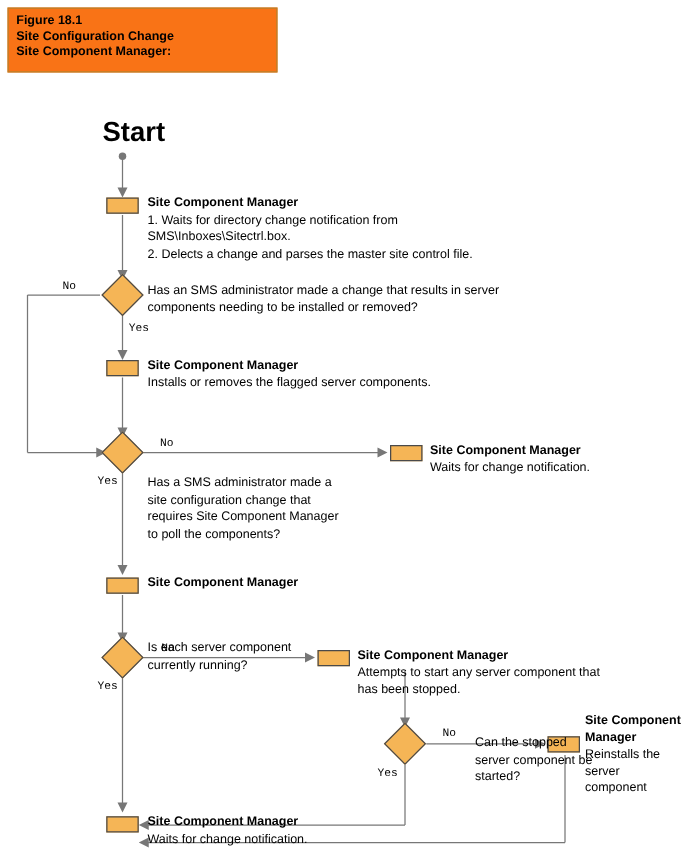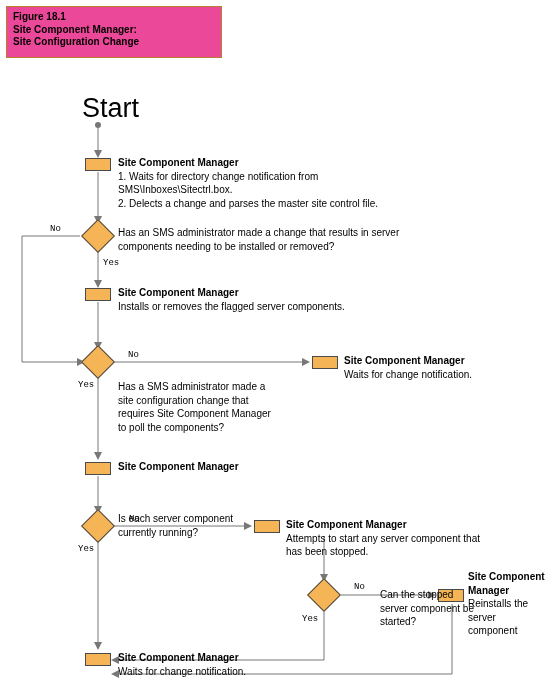--- a/index.html
+++ b/index.html
@@ -11,31 +11,31 @@
     color: #000;
     width: 546px;
     height: 691px;
     position: relative;
     overflow: hidden;
   }
   .titlebox {
     position: absolute;
     left: 6px; top: 6px;
     width: 216px; height: 52px;
-    background: #ec4899;
+    background: #f97316;
     border: 1px solid #b8802b;
     padding: 4px 6px 0 6px;
     box-sizing: border-box;
     font-weight: bold;
     line-height: 1.25;
   }
   .start {
     position: absolute;
-    font-size: 27px;
-    font-weight: normal;
+    font-size: 22px;
+    font-weight: bold;
   }
   .textblock {
     position: absolute;
     line-height: 1.35;
   }
   .textblock b { font-weight: bold; }
   .proc {
     position: absolute;
     width: 26px; height: 13px;
     background: #f5b556;
@@ -70,22 +70,22 @@
     fill: none;
   }
   svg.wires .arrow { fill: #777; stroke: none; }
   svg.wires circle { fill: #777; }
 </style>
 </head>
 <body>
 
 <div class="titlebox">
   <div>Figure 18.1</div>
+  <div>Site Configuration Change</div>
   <div>Site Component Manager:</div>
-  <div>Site Configuration Change</div>
 </div>
 
 <div class="start" style="left:82px; top:93px;">Start</div>
 
 <svg class="wires">
 
   <circle cx="98" cy="125" r="3"></circle>
   <line x1="98" y1="125" x2="98" y2="152"></line>
   <polygon class="arrow" points="98,158 94,150 102,150"></polygon>
 

